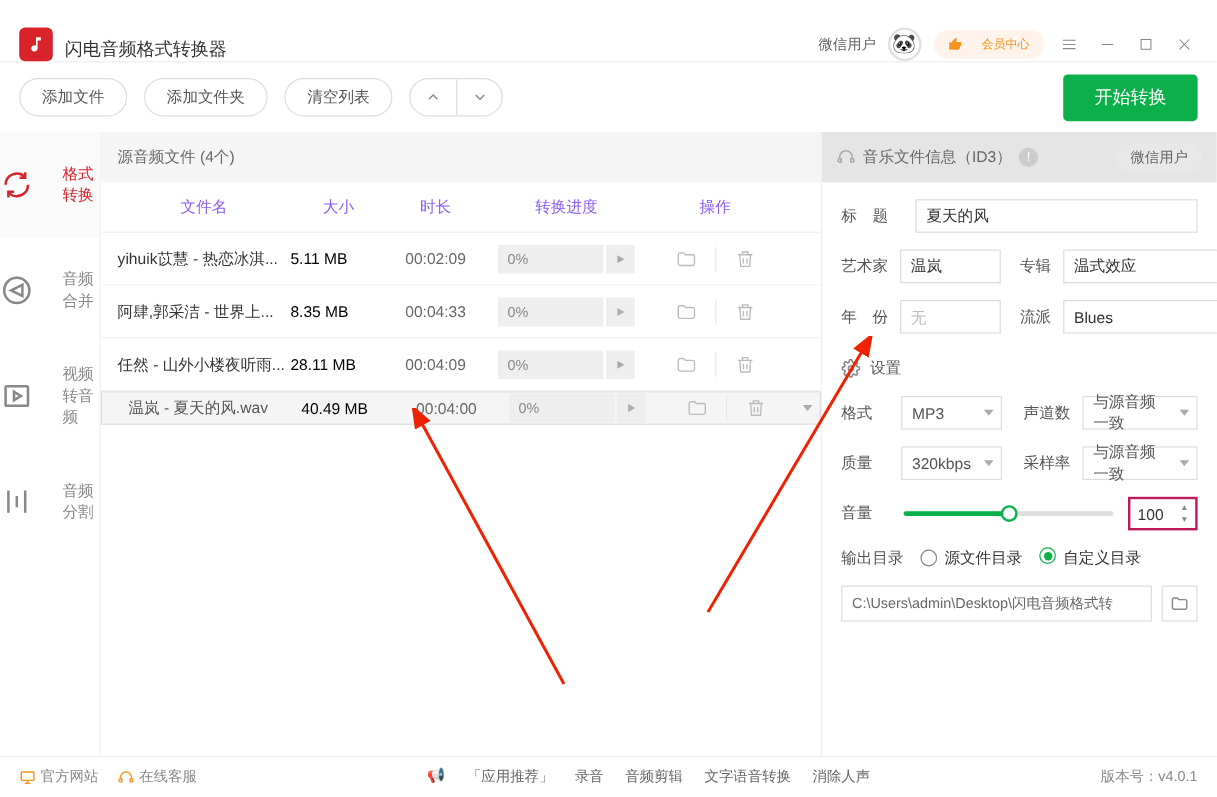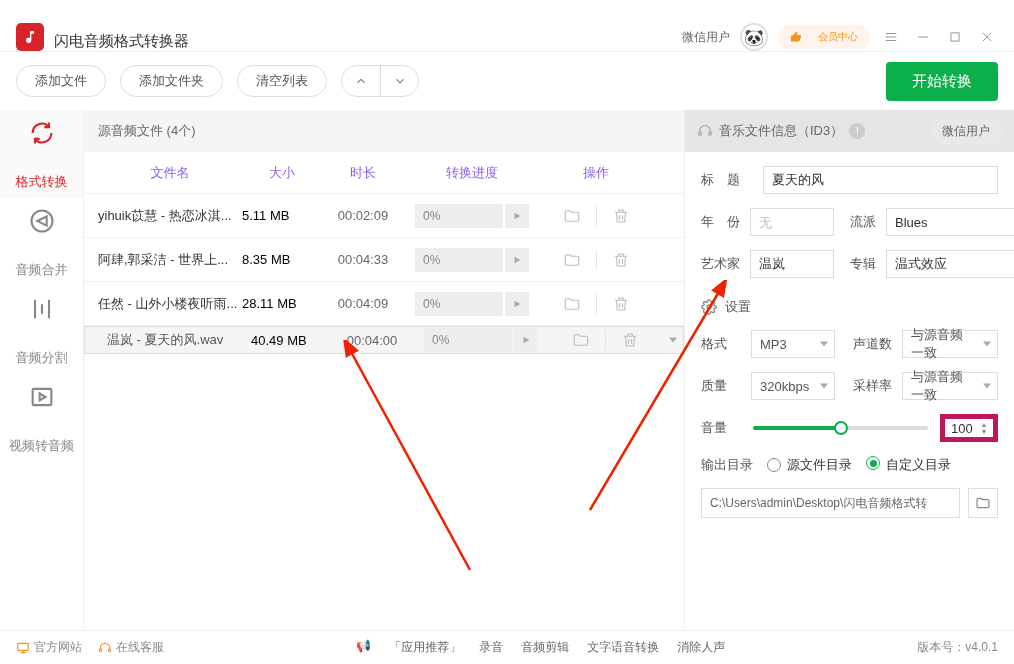--- a/index.html
+++ b/index.html
@@ -21,21 +21,21 @@
 .toolbar { height: 58px; display: flex; align-items: center; padding: 0 16px; gap: 14px; }
 .tbtn { border: 1px solid #ddd; background: #fff; border-radius: 16px; padding: 6px 18px; font-size: 13px; color: #555; cursor: pointer; }
 .nav-updown { display:flex; border:1px solid #ddd; border-radius:16px; overflow:hidden; }
 .nav-updown .half { width:38px; height:30px; display:flex; align-items:center; justify-content:center; cursor:pointer; }
 .nav-updown .half + .half { border-left:1px solid #ddd; }
 .start-btn { margin-left: auto; background: #0cb04a; color: #fff; border: none; border-radius: 4px; padding: 10px 26px; font-size: 15px; cursor: pointer; }
 
 
 .main { display: flex; height: 520px; }
 .sidebar { width: 105px; border-right: 1px solid #f0f0f0; }
-.side-item { height: 88px; display: flex; flex-direction: column; align-items: center; justify-content: center; gap: 24px; cursor: pointer; color: #888; font-size: 13px; }
+.side-item { height: 88px; display: flex; flex-direction: row; align-items: center; justify-content: center; gap: 24px; cursor: pointer; color: #888; font-size: 13px; }
 .side-item.active { color: #d8232a; background: #fafafa; }
 .side-icon { width: 32px; height: 32px; display: flex; align-items: center; justify-content: center; }
 .side-icon svg { stroke: currentColor; fill: none; stroke-width: 1.8; }
 
 .center { flex: 1; display: flex; flex-direction: column; }
 .src-header { background: #f5f5f5; height: 42px; display: flex; align-items: center; padding: 0 14px; font-size: 13px; color: #666; }
 .thead { display: flex; height: 42px; align-items: center; border-bottom: 1px solid #eee; font-size: 13px; color: #8b5cf6; }
 .col-name { width: 158px; padding-left: 14px; text-align: center; }
 .col-size { width: 80px; text-align: center; }
 .col-dur { width: 82px; text-align: center; }
@@ -65,21 +65,21 @@
 .inp { border:1px solid #ddd; height:28px; padding:0 8px; font-size:13px; color:#333; }
 .inp::placeholder { color:#bbb; }
 .sect { display:flex; align-items:center; gap:8px; margin-top:6px; color:#555; }
 .sel { border:1px solid #ddd; height:28px; padding:0 22px 0 8px; font-size:13px; color:#555; display:flex; align-items:center; position:relative; cursor:pointer; background:#fff; }
 .sel:after { content:""; position:absolute; right:6px; top:50%; width:0; height:0; border-left:4px solid transparent; border-right:4px solid transparent; border-top:5px solid #aaa; transform:translateY(-50%); }
 .slider-row { display:flex; align-items:center; gap:12px; }
 .slider { flex:1; height:20px; position:relative; }
 .track { position:absolute; left:0; right:0; top:50%; height:4px; background:#ddd; border-radius:2px; transform:translateY(-50%); }
 .fill { position:absolute; left:0; width:50%; top:50%; height:4px; background:#0cb04a; border-radius:2px; transform:translateY(-50%); }
 .knob { position:absolute; left:50%; top:50%; width:14px; height:14px; border:2px solid #0cb04a; background:#fff; border-radius:50%; transform:translate(-50%,-50%); }
-.spin { width:58px; height:28px; border:5px solid #be185d; display:flex; align-items:center; padding-left:6px; position:relative; }
+.spin { width:58px; height:28px; border:2px solid #be185d; display:flex; align-items:center; padding-left:6px; position:relative; }
 .spin .arrs { position:absolute; right:2px; top:2px; bottom:2px; width:14px; display:flex; flex-direction:column; }
 .spin .arrs div { flex:1; display:flex; align-items:center; justify-content:center; font-size:7px; color:#888; cursor:pointer;}
 .radio { width:14px; height:14px; border:1.5px solid #888; border-radius:50%; display:inline-flex; align-items:center; justify-content:center; }
 .radio.on { border-color:#0cb04a; }
 .radio.on:after { content:""; width:7px; height:7px; background:#0cb04a; border-radius:50%; }
 .out-row { display:flex; gap:8px; align-items:center; }
 .out-path { flex:1; border:1px solid #ddd; height:30px; padding:0 8px; font-size:12px; color:#666; white-space:nowrap; overflow:hidden; }
 .folder-btn { width:30px; height:30px; border:1px solid #ddd; display:flex; align-items:center; justify-content:center; cursor:pointer; }
 
 
@@ -171,33 +171,33 @@
           <svg width="28" height="28" viewBox="0 0 24 24">
             <circle cx="12" cy="12" r="9"></circle>
             <path d="M8 12l8-4v8z"></path>
           </svg>
         </div>
       <span>音频合并</span>
     </div>
     <div class="side-item">
       <div class="side-icon">
           <svg width="28" height="28" viewBox="0 0 24 24">
-            <path d="M6 4v16M12 8v8M18 4v16"></path>
+            <rect x="4" y="5" width="16" height="14" rx="1"></rect>
+            <path d="M10 9l5 3-5 3z"></path>
           </svg>
         </div>
-      <span>音频分割</span>
+      <span>视频转音频</span>
     </div>
     <div class="side-item">
       <div class="side-icon">
           <svg width="28" height="28" viewBox="0 0 24 24">
-            <rect x="4" y="5" width="16" height="14" rx="1"></rect>
-            <path d="M10 9l5 3-5 3z"></path>
+            <path d="M6 4v16M12 8v8M18 4v16"></path>
           </svg>
         </div>
-      <span>视频转音频</span>
+      <span>音频分割</span>
     </div>
   </div>
 
   <div class="center">
     <div class="src-header">源音频文件 (4个)</div>
     <div class="thead">
       <div class="col-name">文件名</div>
       <div class="col-size">大小</div>
       <div class="col-dur">时长</div>
       <div class="col-prog">转换进度</div>
@@ -320,30 +320,30 @@
       <span class="info-ic">!</span>
       <span class="spacer"></span>
       <button class="apply-all">微信用户</button>
     </div>
     <div class="rp-body">
       <div class="frow">
         <span class="lbl nos">标　题</span>
         <input class="inp" style="flex: 1 1 0%;" value="夏天的风">
       </div>
       <div class="frow">
+        <span class="lbl nos">艺术家</span>
+        <input class="inp" style="width: 84px;" value="温岚">
+        <span class="lbl nos" style="width:auto;margin-left:6px">专辑</span>
+        <input class="inp" style="flex: 1 1 0%;" value="温式效应">
+      </div>
+      <div class="frow">
         <span class="lbl nos">年　份</span>
         <input class="inp" style="width: 84px;" placeholder="无">
         <span class="lbl nos" style="width:auto;margin-left:6px">流派</span>
         <input class="inp" style="flex: 1 1 0%;" value="Blues">
-      </div>
-      <div class="frow">
-        <span class="lbl nos">艺术家</span>
-        <input class="inp" style="width: 84px;" value="温岚">
-        <span class="lbl nos" style="width:auto;margin-left:6px">专辑</span>
-        <input class="inp" style="flex: 1 1 0%;" value="温式效应">
       </div>
 
       <div class="sect">
         <svg width="16" height="16" viewBox="0 0 24 24" fill="none" stroke="#888" stroke-width="2">
             <circle cx="12" cy="12" r="3"></circle>
             <path d="M19.4 15a1.65 1.65 0 0 0 .33 1.82l.06.06a2 2 0 1 1-2.83 2.83l-.06-.06a1.65 1.65 0 0 0-1.82-.33 1.65 1.65 0 0 0-1 1.51V21a2 2 0 1 1-4 0v-.09a1.65 1.65 0 0 0-1-1.51 1.65 1.65 0 0 0-1.82.33l-.06.06a2 2 0 1 1-2.83-2.83l.06-.06a1.65 1.65 0 0 0 .33-1.82 1.65 1.65 0 0 0-1.51-1H3a2 2 0 1 1 0-4h.09a1.65 1.65 0 0 0 1.51-1 1.65 1.65 0 0 0-.33-1.82l-.06-.06a2 2 0 1 1 2.83-2.83l.06.06a1.65 1.65 0 0 0 1.82.33 1.65 1.65 0 0 0 1-1.51V3a2 2 0 1 1 4 0v.09a1.65 1.65 0 0 0 1 1.51 1.65 1.65 0 0 0 1.82-.33l.06-.06a2 2 0 1 1 2.83 2.83l-.06.06a1.65 1.65 0 0 0-.33 1.82 1.65 1.65 0 0 0 1.51 1H21a2 2 0 1 1 0 4h-.09a1.65 1.65 0 0 0-1.51 1z"></path>
           </svg>
         <span>设置</span>
       </div>
 

